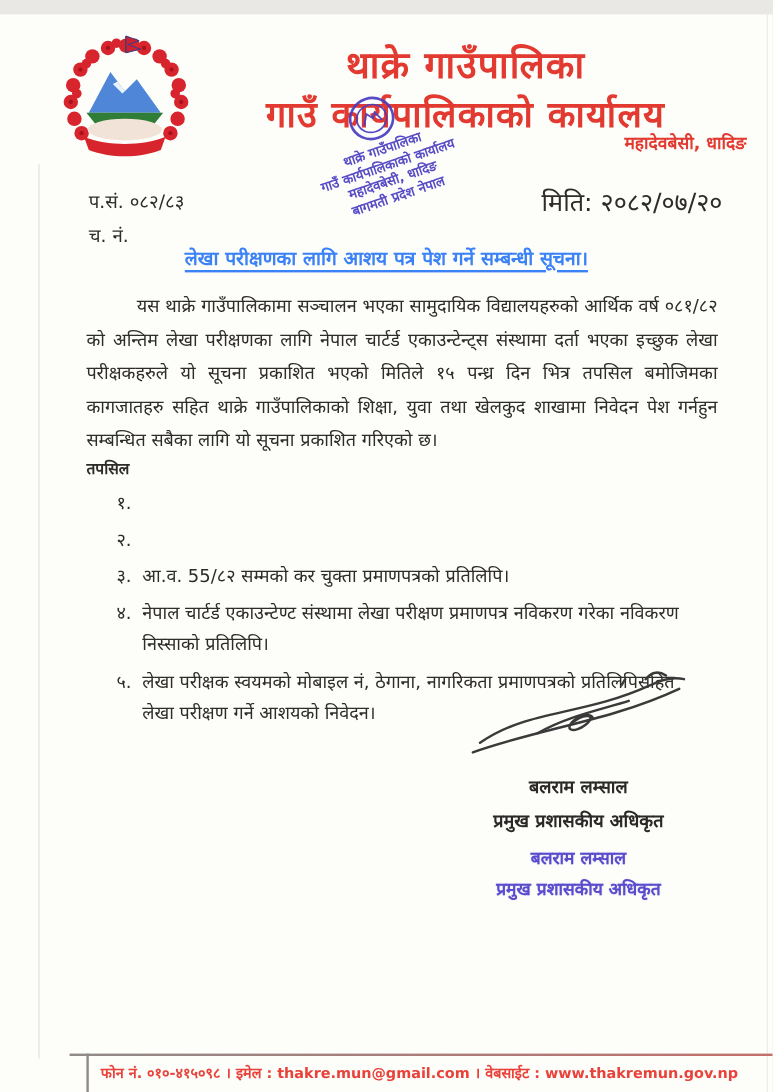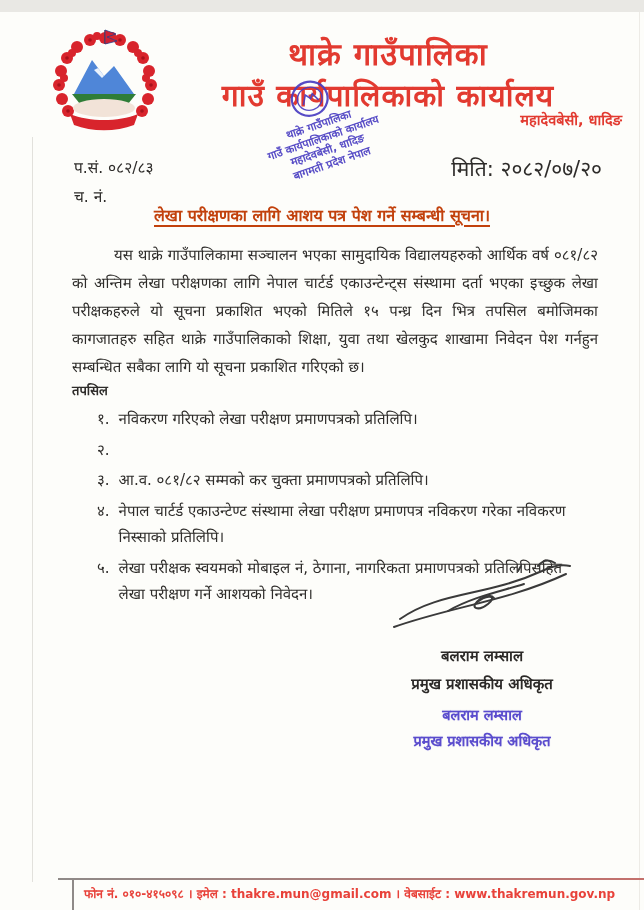--- a/index.html
+++ b/index.html
@@ -43,21 +43,21 @@
   .stamp-line { font-size:11px; line-height:13.5px; white-space:nowrap; }
 
   
   .ref-no  { position:absolute; left:74px;  top:144px; font-size:15.5px; }
   .date    { position:absolute; right:42px; top:142px; font-size:21px;text-align:center; }
   .ch-no   { position:absolute; left:74px;  top:173px; font-size:15.5px; }
 
   
   .subject {
     position:absolute; left:80px; right:80px; top:192px;
-    text-align:center; font-weight:bold; font-size:16px; color:#c2410c;
+    text-align:center; font-weight:bold; font-size:16px; color:#3b82f6;
     text-decoration:underline; text-underline-offset:4px; text-decoration-thickness:1.5px;
   }
 
   
   .body-par {
     position:absolute; left:72px; right:46px; top:229px;
     font-size:15px; line-height:28px; text-align:justify; text-indent:42px;
   }
   .tapasil { position:absolute; left:72px; top:369px; font-weight:bold; font-size:13px; }
   .list { position:absolute; left:97px; right:52px; top:394px; font-size:15px; }
@@ -166,28 +166,27 @@
   <div class="ch-no">च. नं.</div>
 
   <div class="subject">लेखा परीक्षणका लागि आशय पत्र पेश गर्ने सम्बन्धी सूचना।</div>
 
   <div class="body-par">यस थाक्रे गाउँपालिकामा सञ्चालन भएका सामुदायिक विद्यालयहरुको आर्थिक वर्ष ०८१/८२ को अन्तिम लेखा परीक्षणका लागि नेपाल चार्टर्ड एकाउन्टेन्ट्स संस्थामा दर्ता भएका इच्छुक लेखा परीक्षकहरुले यो सूचना प्रकाशित भएको मितिले १५ पन्ध्र दिन भित्र तपसिल बमोजिमका कागजातहरु सहित थाक्रे गाउँपालिकाको शिक्षा, युवा तथा खेलकुद शाखामा निवेदन पेश गर्नहुन सम्बन्धित सबैका लागि यो सूचना प्रकाशित गरिएको छ।</div>
 
   <div class="tapasil">तपसिल</div>
   <div class="list">
     <div class="list-item">
       <span class="list-num">१.</span>
-      <span>नविकरण गरिएको लेखा परीक्षण प्रमाणपत्रको प्रतिलिपि।</span>
     </div>
     <div class="list-item">
       <span class="list-num">२.</span>
     </div>
     <div class="list-item">
       <span class="list-num">३.</span>
-      <span>आ.व. ०८१/८२ सम्मको कर चुक्ता प्रमाणपत्रको प्रतिलिपि।</span>
+      <span>आ.व. 55/८२ सम्मको कर चुक्ता प्रमाणपत्रको प्रतिलिपि।</span>
     </div>
     <div class="list-item">
       <span class="list-num">४.</span>
       <span>नेपाल चार्टर्ड एकाउन्टेण्ट संस्थामा लेखा परीक्षण प्रमाणपत्र नविकरण गरेका नविकरण निस्साको प्रतिलिपि।</span>
     </div>
     <div class="list-item">
       <span class="list-num">५.</span>
       <span>लेखा परीक्षक स्वयमको मोबाइल नं, ठेगाना, नागरिकता प्रमाणपत्रको प्रतिलिपिसहित लेखा परीक्षण गर्ने आशयको निवेदन।</span>
     </div>
   </div>

